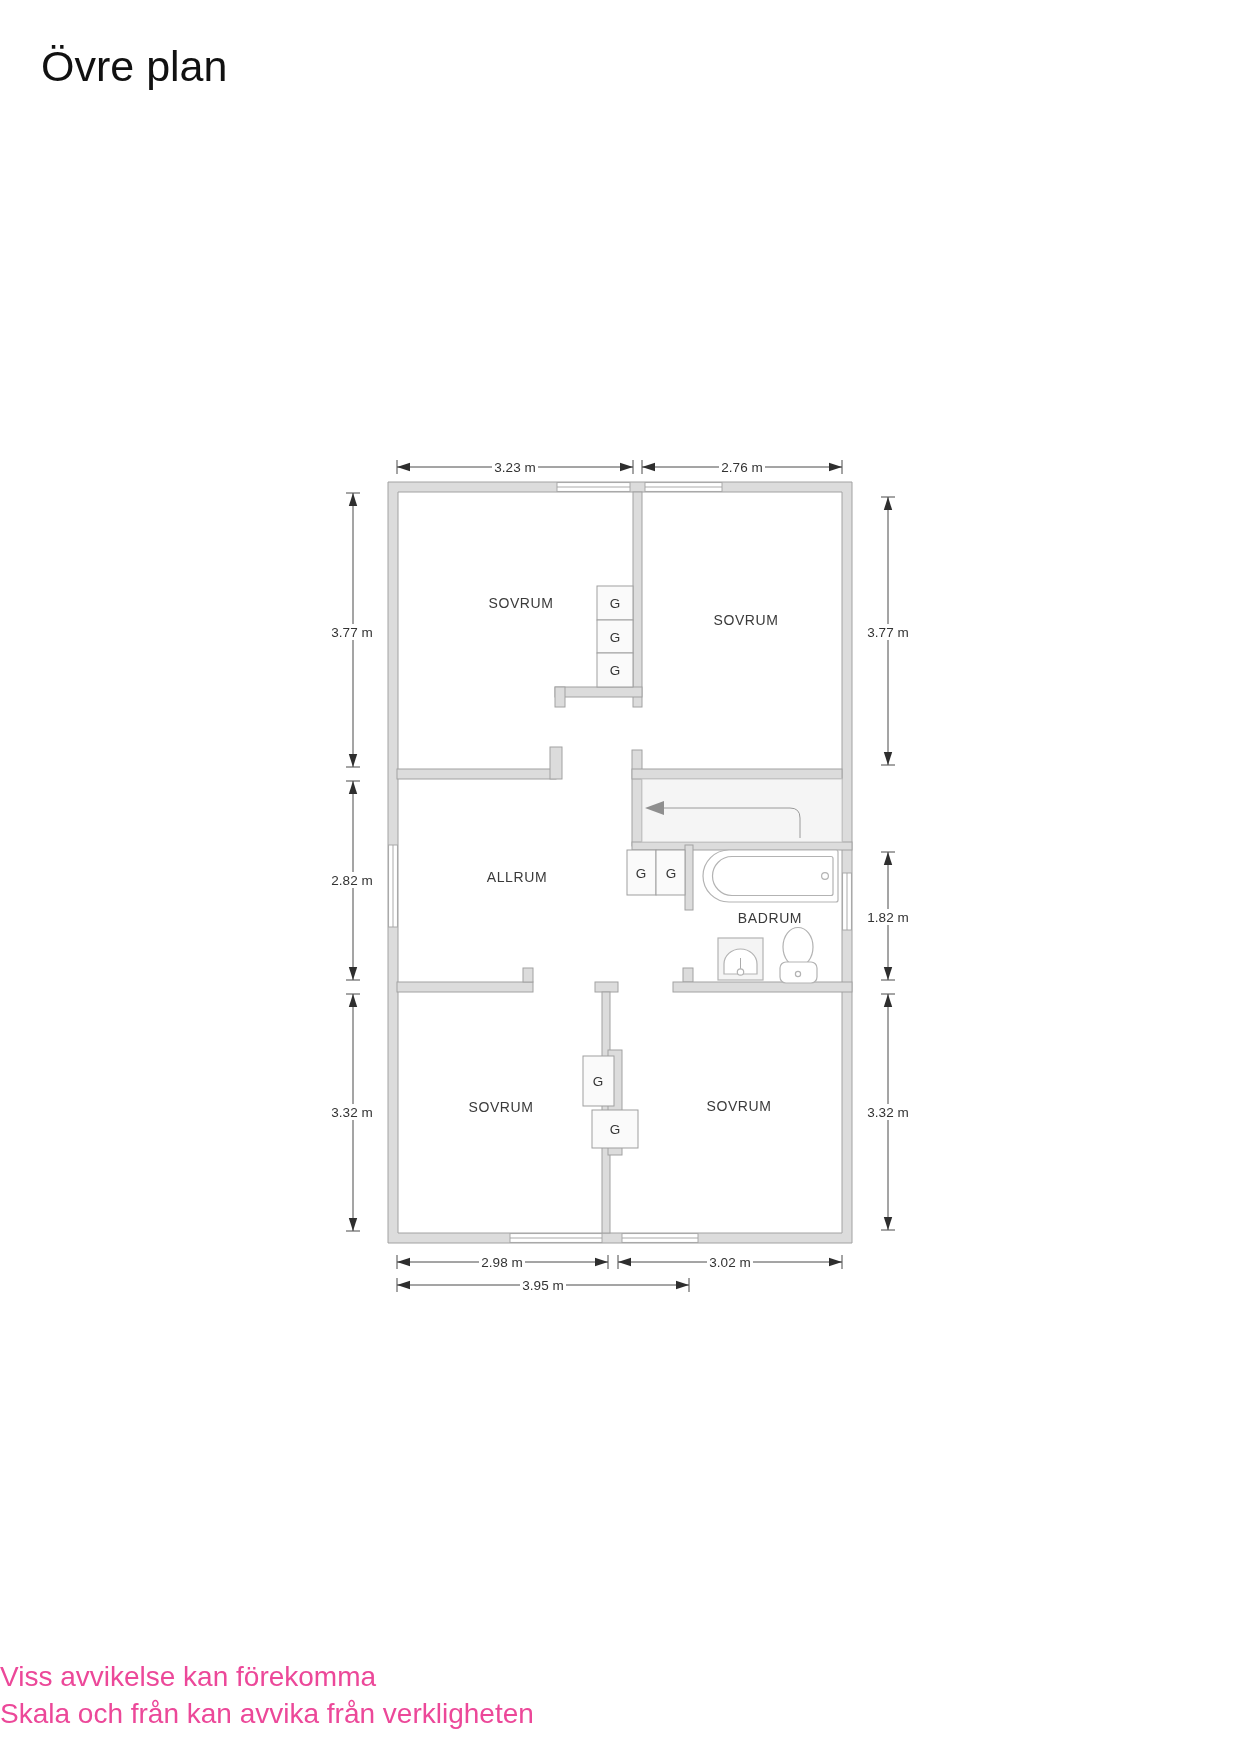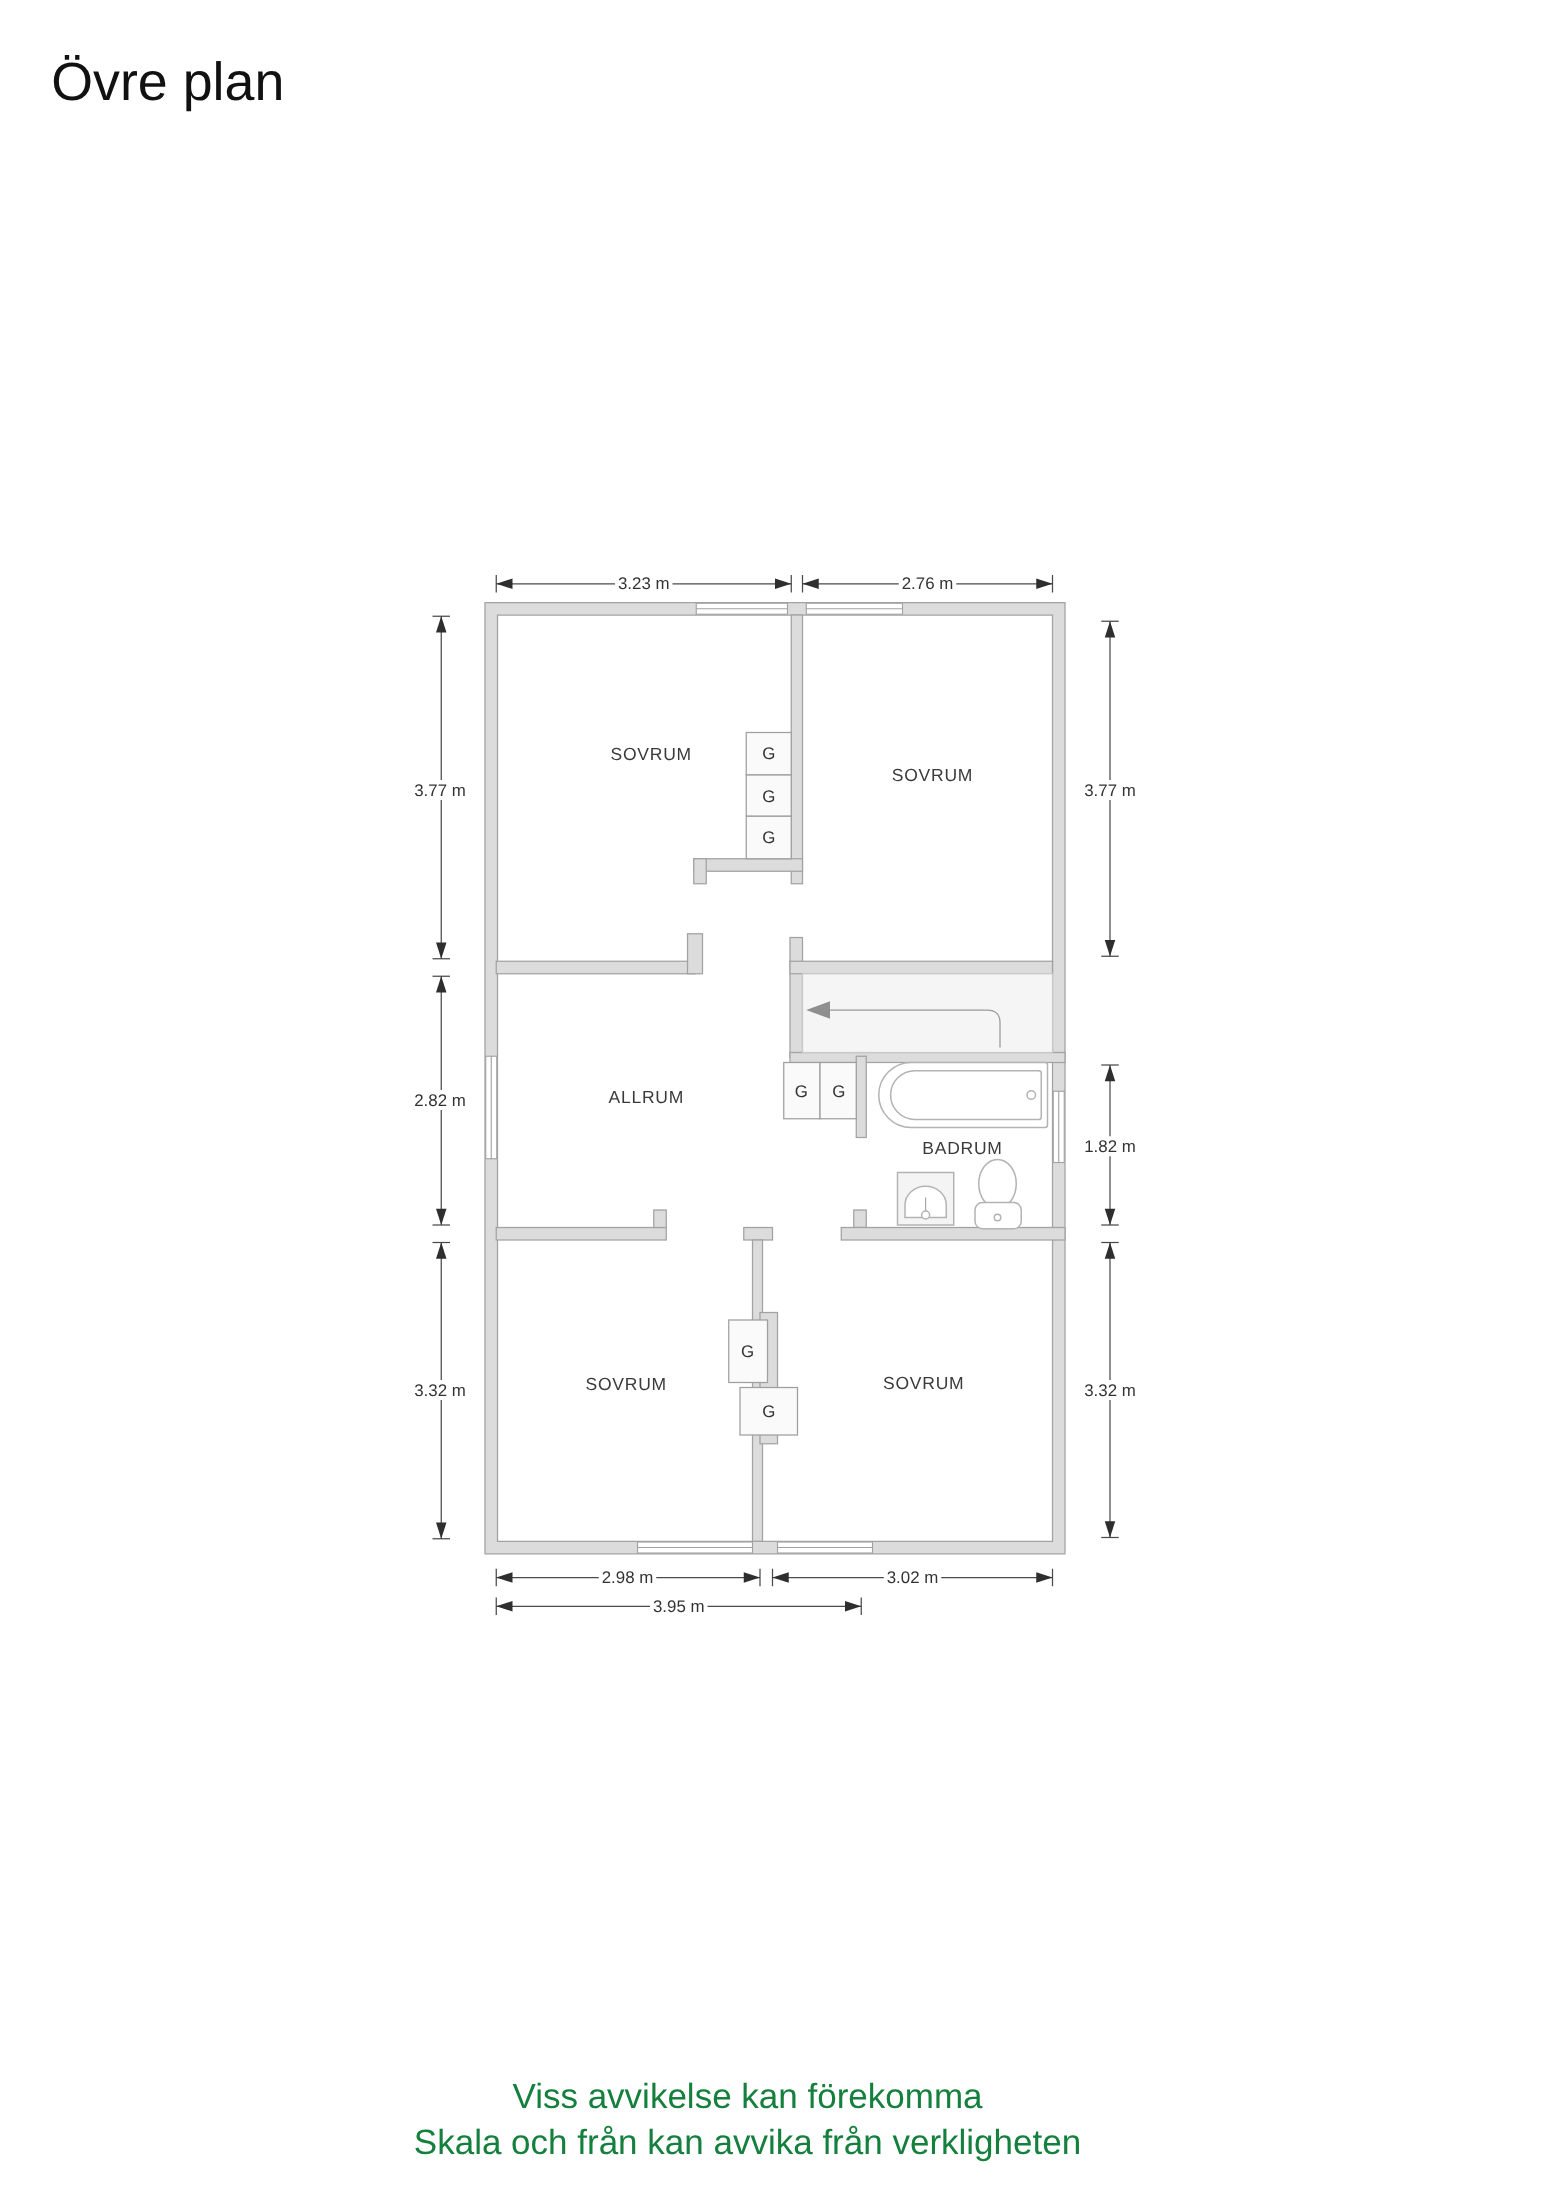--- a/index.html
+++ b/index.html
@@ -1,21 +1,21 @@
 <!DOCTYPE html>
 <html><head>
 <meta charset="utf-8">
 <style>
   html,body{margin:0;padding:0;background:#ffffff;}
   .page{position:relative;width:1059px;height:1754px;background:#fff;overflow:hidden;
         font-family:"Liberation Sans",sans-serif;}
   .page-title{position:absolute;left:41px;top:42px;font-size:43px;color:#111;
         font-family:"Liberation Sans",sans-serif;}
-  .footer{position:absolute;left:0;top:1658px;width:1196px;text-align:center;
-        font-size:28px;line-height:37px;color:#15803d;}
+  .footer{position:absolute;left:0;top:1658px;width:1196px;text-align:left;
+        font-size:28px;line-height:37px;color:#ec4899;}
   svg{position:absolute;left:0;top:0;}
   .wall{fill:#dcdcdc;stroke:#a2a2a2;stroke-width:1;}
   .stair-area{fill:#f5f5f5;stroke:#c9c9c9;stroke-width:1;}
   .stair-line{fill:none;stroke:#9a9a9a;stroke-width:1;}
   .stair-arrow{fill:#8f8f8f;}
   .closet{fill:#fafafa;stroke:#9f9f9f;stroke-width:1;}
   .win{fill:#ffffff;stroke:#a2a2a2;stroke-width:0.9;}
   .winline{stroke:#a2a2a2;stroke-width:0.9;}
   .fixture{fill:#ffffff;stroke:#b3b3b3;stroke-width:1.2;}
   .fixture-base{fill:#f4f4f4;stroke:#b3b3b3;stroke-width:1.2;}

